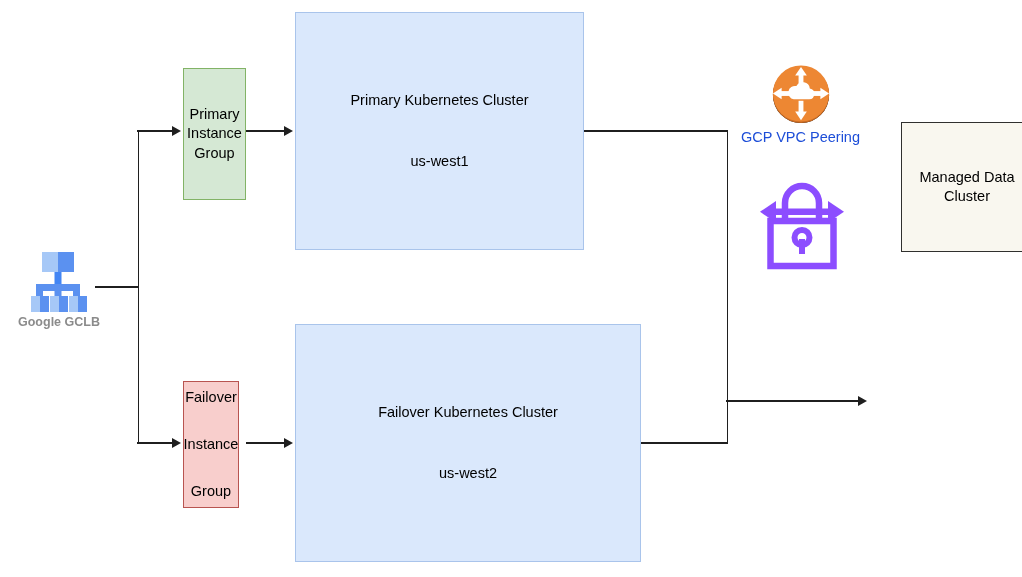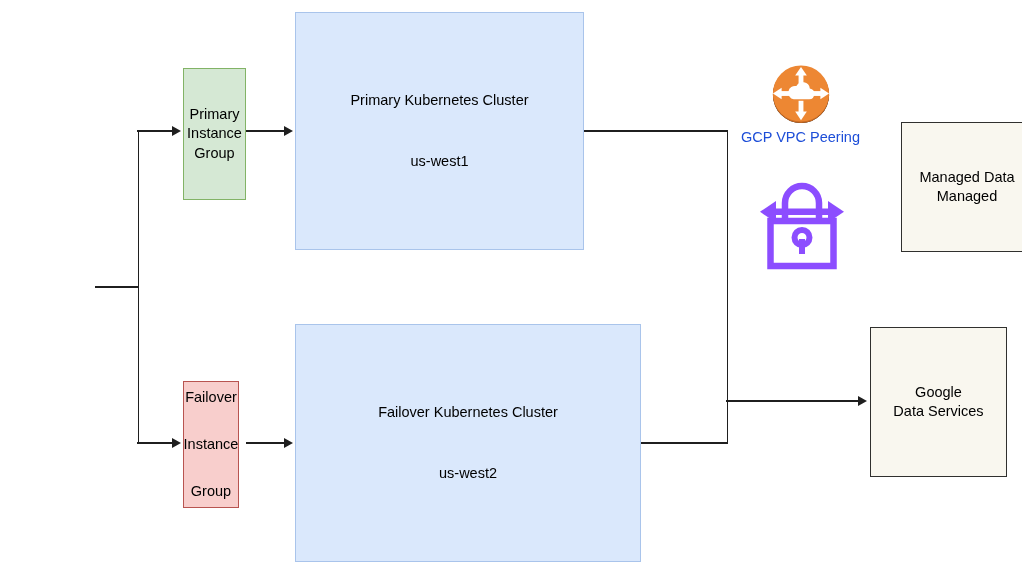--- a/index.html
+++ b/index.html
@@ -121,20 +121,43 @@
 
   <div class="edge h-line" style="left:246px; top:442px; width:40px;"></div>
   <div class="arrowhead" style="left:284px; top:438px;"></div>
 
   <div class="edge h-line" style="left:584px; top:130px; width:144px;"></div>
   <div class="edge h-line" style="left:584px; top:442px; width:144px;"></div>
   <div class="edge v-line" style="left:726.5px; top:130px; height:313px;"></div>
   <div class="edge h-line" style="left:726px; top:400px; width:133px;"></div>
   <div class="arrowhead" style="left:858px; top:396px;"></div>
 
+  <div class="gclb-wrap" style="left:11px; top:250px; width:96px;">
+    <svg width="62" height="62" viewBox="0 0 62 62">
+
+      <rect x="14" y="2" width="16" height="20" fill="#a6c8f7"></rect>
+      <rect x="30" y="2" width="16" height="20" fill="#5b91f0"></rect>
+
+      <rect x="26.5" y="22" width="7" height="12" fill="#4285f4"></rect>
+
+      <rect x="8" y="34" width="44" height="7" fill="#5b91f0"></rect>
+
+      <rect x="8" y="34" width="7" height="14" fill="#5b91f0"></rect>
+      <rect x="26.5" y="34" width="7" height="14" fill="#5b91f0"></rect>
+      <rect x="45" y="34" width="7" height="14" fill="#5b91f0"></rect>
+
+      <rect x="3" y="46" width="9" height="17" fill="#a6c8f7"></rect>
+      <rect x="12" y="46" width="9" height="17" fill="#5b91f0"></rect>
+      <rect x="22" y="46" width="9" height="17" fill="#a6c8f7"></rect>
+      <rect x="31" y="46" width="9" height="17" fill="#5b91f0"></rect>
+      <rect x="41" y="46" width="9" height="17" fill="#a6c8f7"></rect>
+      <rect x="50" y="46" width="9" height="17" fill="#5b91f0"></rect>
+    </svg>
+    <span class="gclb-label">Google GCLB</span>
+  </div>
 
   <div class="node box-green" style="left:183px; top:68px; width:63px; height:132px;">
     <span class="line">Primary</span>
     <span class="line">Instance</span>
     <span class="line">Group</span>
   </div>
 
   <div class="node box-pink" style="left:183px; top:381px; width:56px; height:127px;gap:28px;">
     <span class="line">Failover</span>
     <span class="line">Instance</span>
@@ -191,21 +214,17 @@
       <g fill="#8c4dff">
         <rect x="10" y="35.5" width="64" height="6.5"></rect>
         <polygon points="0,38.8 16,28 16,49.6"></polygon>
         <polygon points="84,38.8 68,28 68,49.6"></polygon>
       </g>
     </svg>
   </div>
 
   <div class="node box-beige" style="left:871px; top:122px; width:132px; height:130px;margin-left:30px;">
     <span class="line">Managed Data</span>
-    <span class="line">Managed</span>
-  </div>
-
-  <div class="node box-beige" style="left:870px; top:327px; width:137px; height:150px;">
-    <span class="line">Google</span>
-    <span class="line">Data Services</span>
-  </div>
+    <span class="line">Cluster</span>
+  </div>
+
 
 </div>
 
 </body></html>

